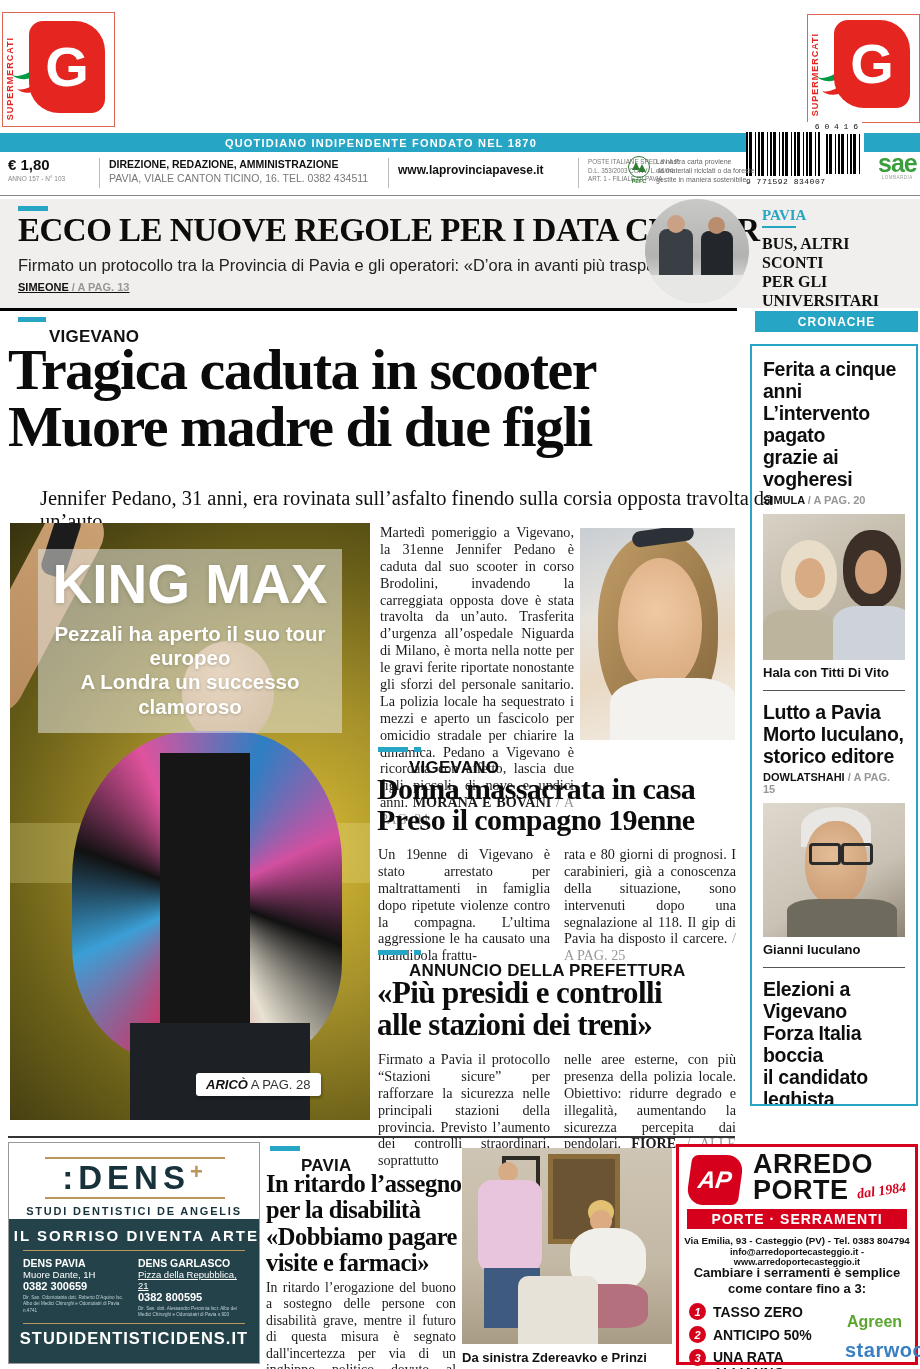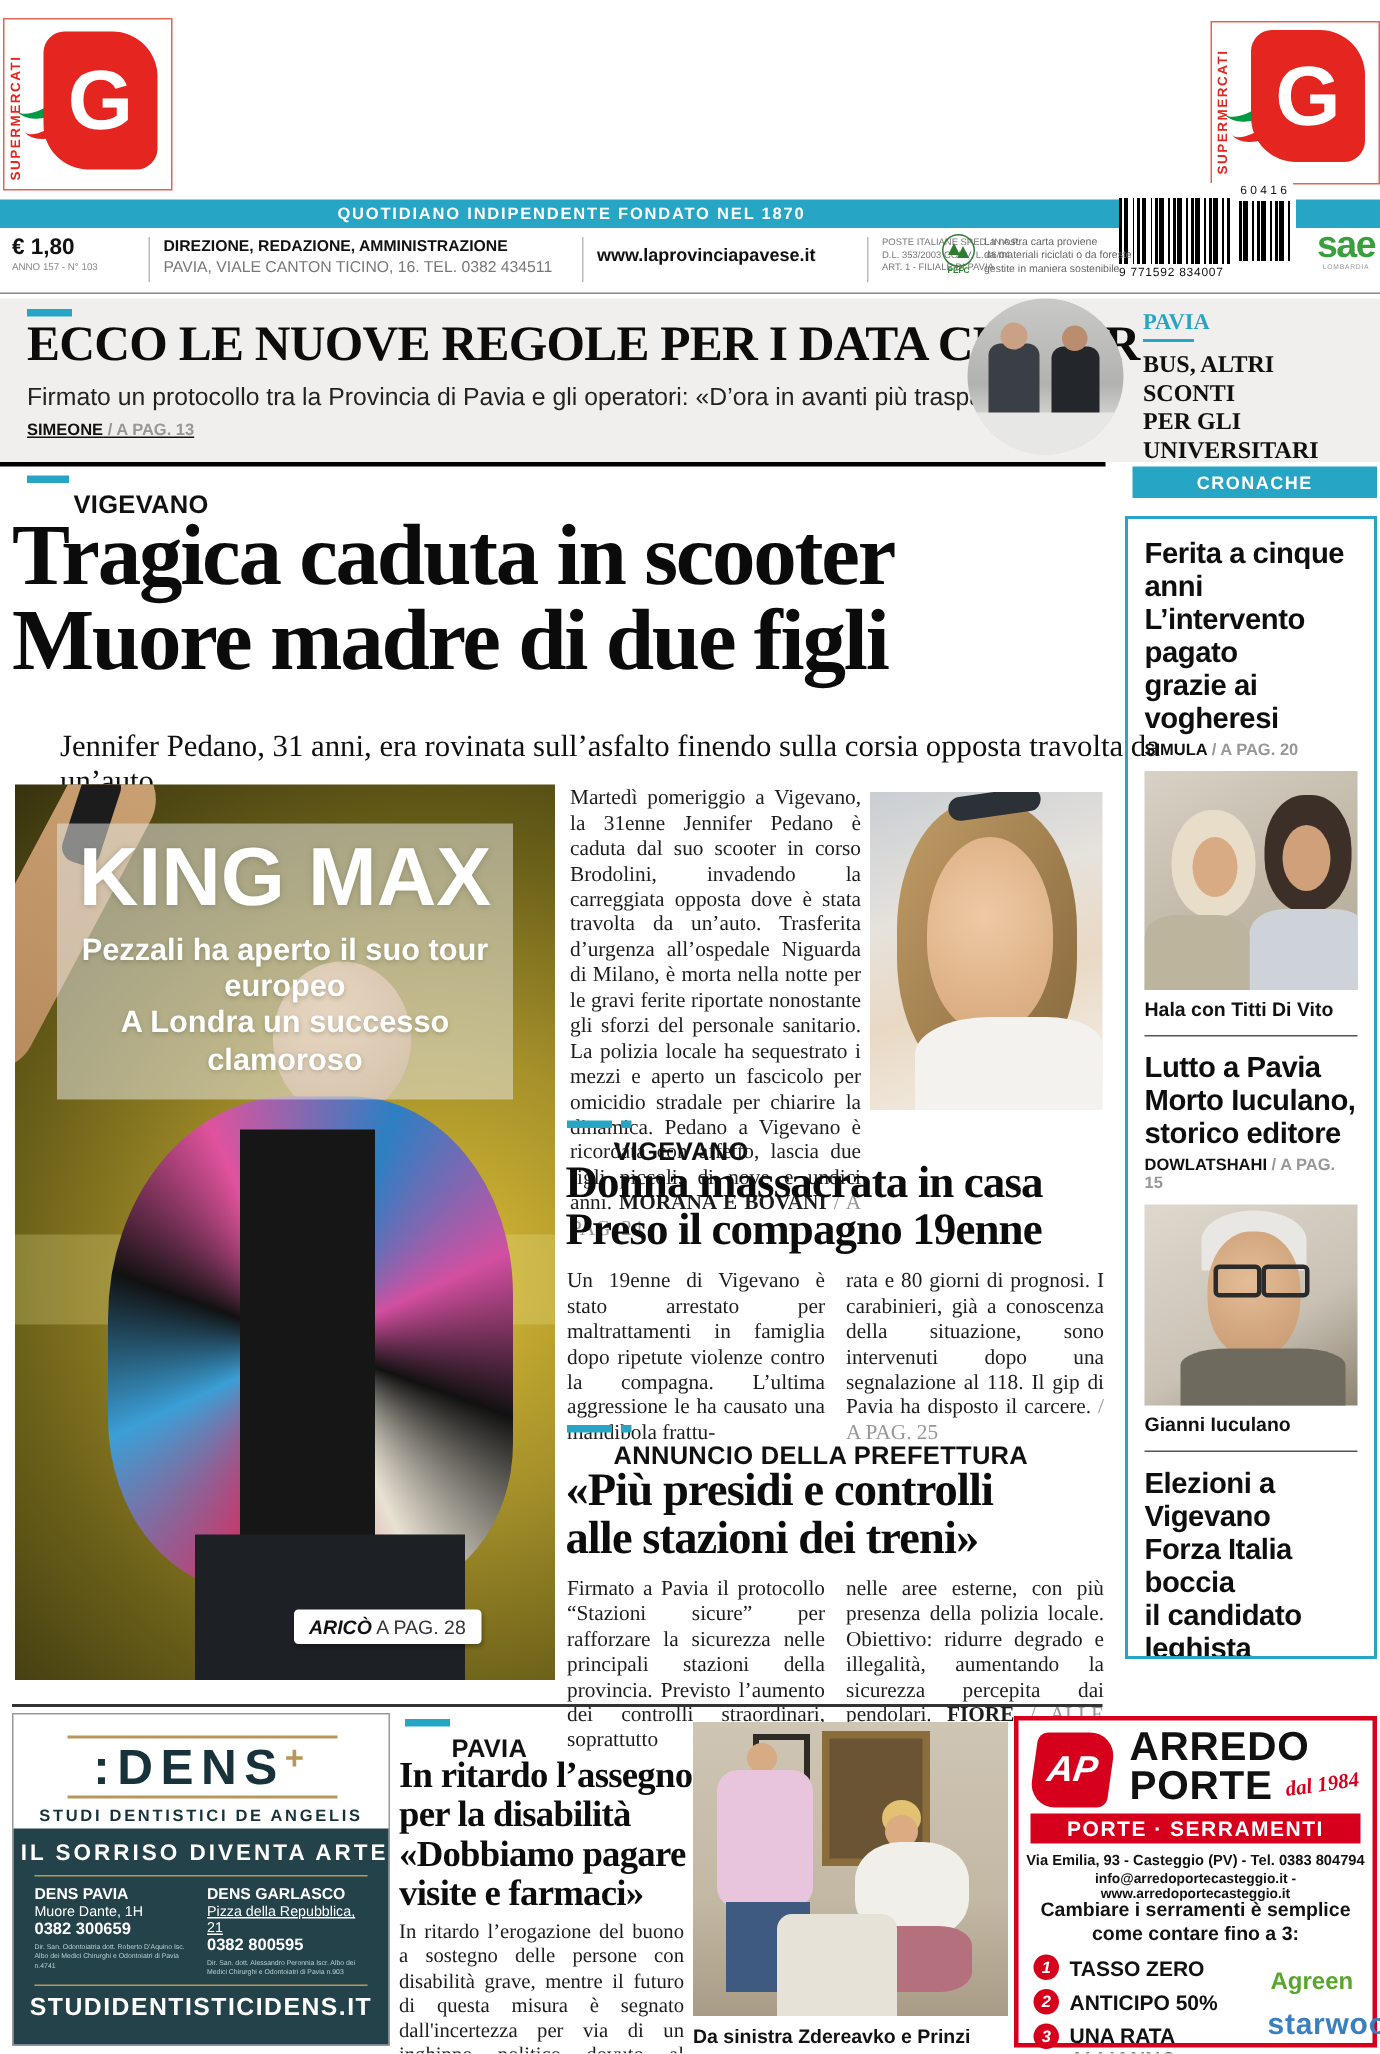--- a/index.html
+++ b/index.html
@@ -1,20 +1,20 @@
 <!DOCTYPE html>
 <html><head>
 <meta charset="utf-8">
 <style>
   html,body{margin:0;padding:0;background:#fff;}
   #page{position:relative;width:920px;height:1369px;background:#fff;overflow:hidden;
         font-family:"Liberation Sans",sans-serif;color:#111;}
   .abs{position:absolute;}
   .serif{font-family:"Liberation Serif",serif;}
-  .mono{font-family:Liberation Sans, sans-serif;}
+  .mono{font-family:Liberation Mono, monospace;}
   .preline{white-space:pre-line;}
   .teal{background:#26a5c4;}
   .dash{height:5px;background:#26a5c4;}
   .kicker{font-size:17px;font-weight:700;letter-spacing:.2px;color:#111;margin-left:31px;}
   .pg{color:#979797;font-weight:700;}
   .byl b{font-weight:700;color:#111;}
   .byl{font-size:11px;}
   .body-txt{font-family:"Liberation Serif",serif;font-size:14.2px;line-height:1.19;
             text-align:justify;color:#1c1c1c;margin:0;}
   .hr-dark{border:none;border-top:1px solid #555;margin:10px 0;}

